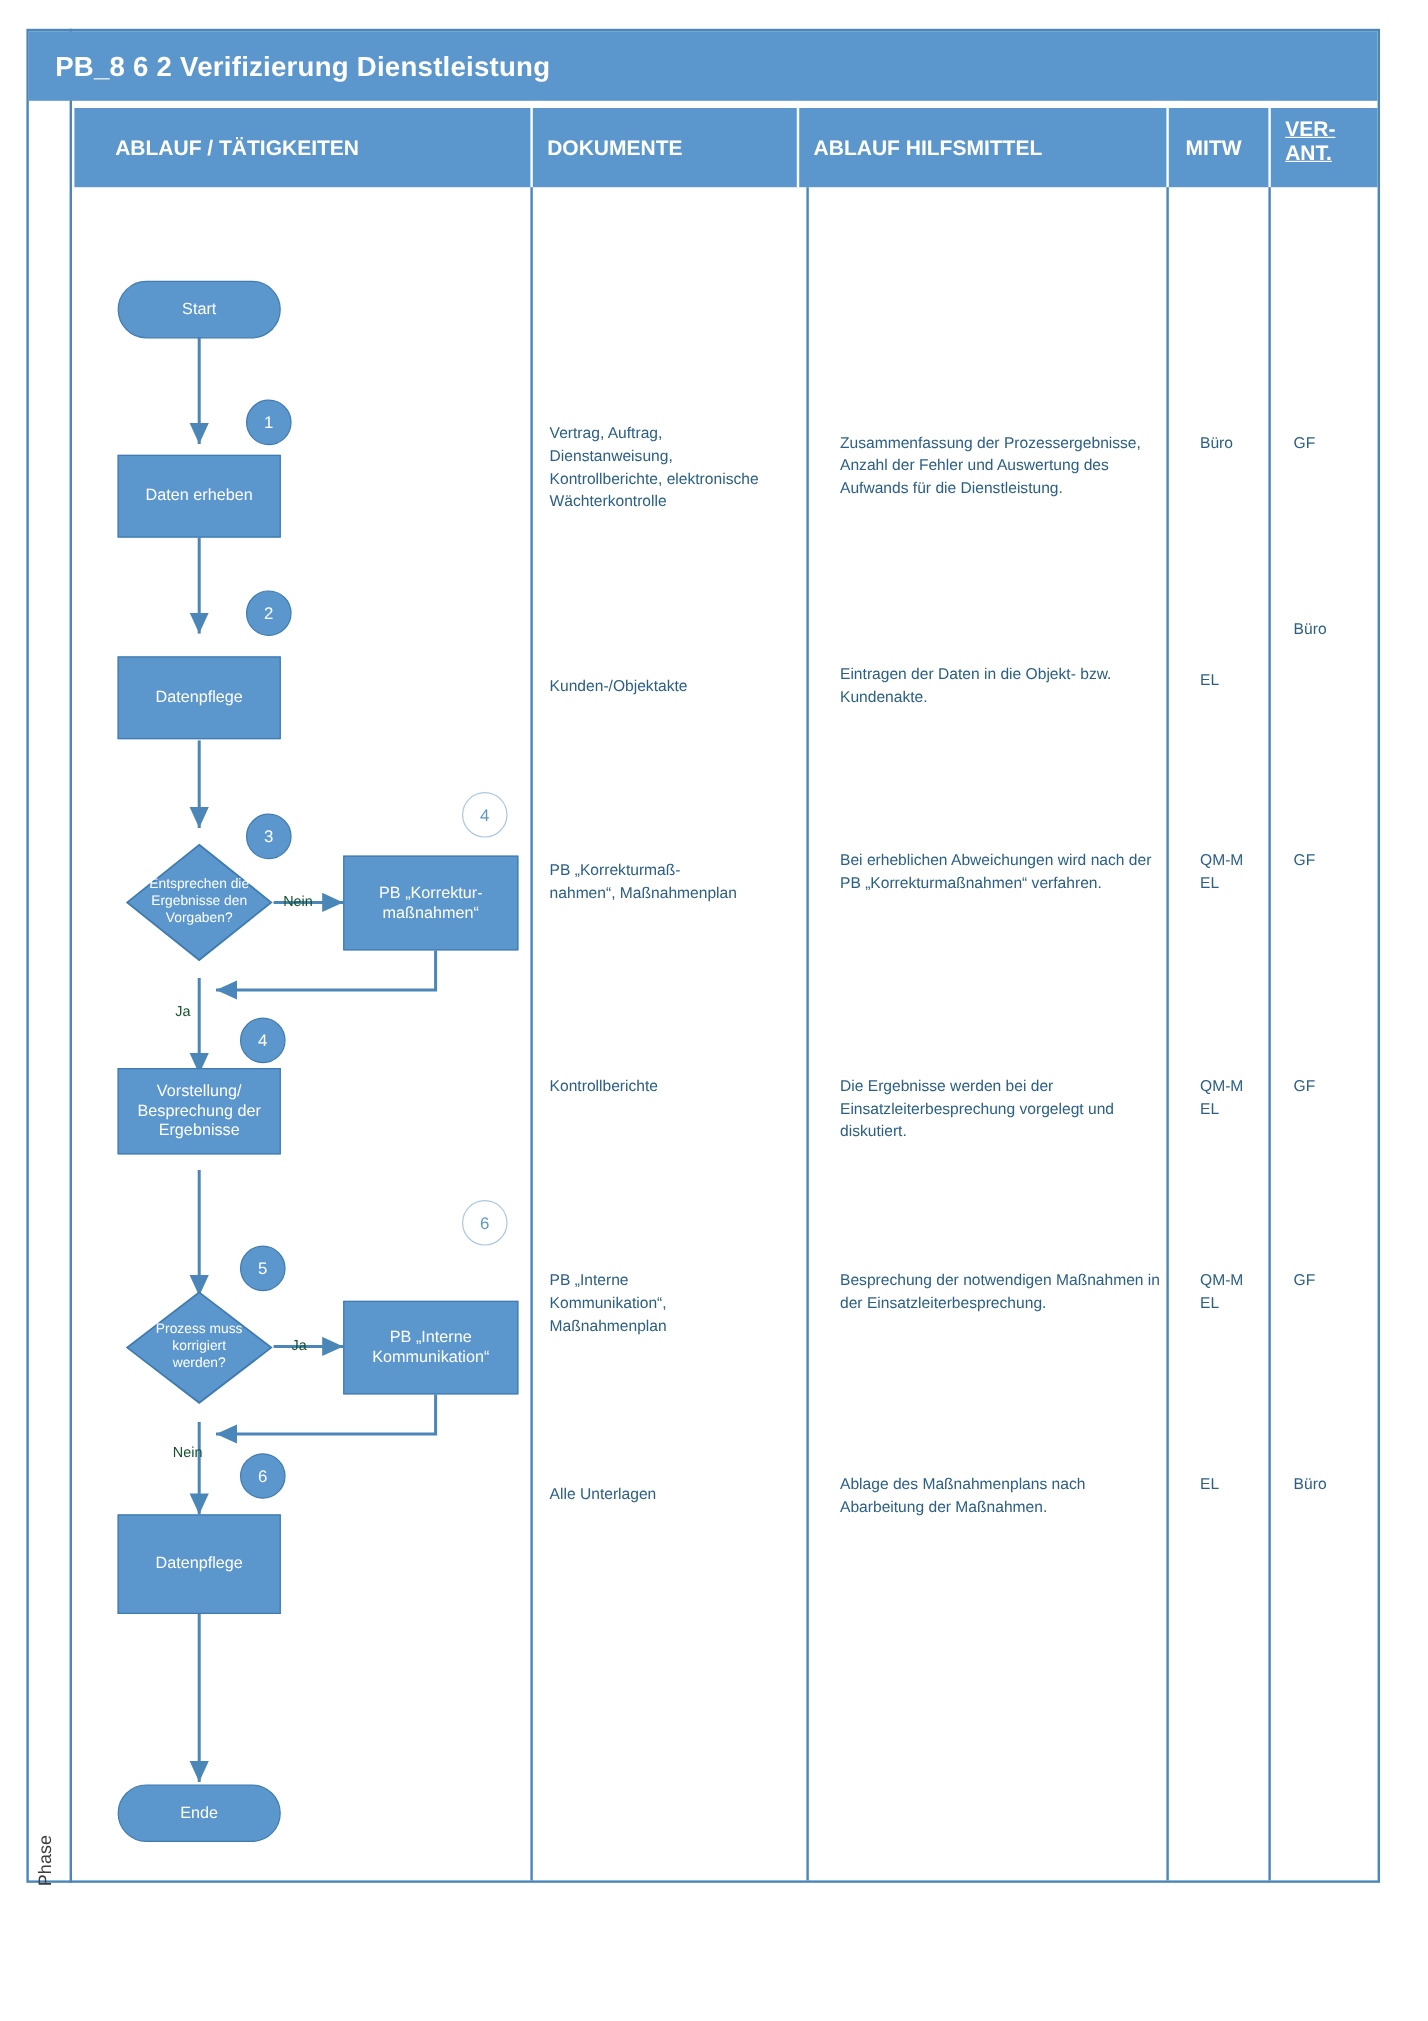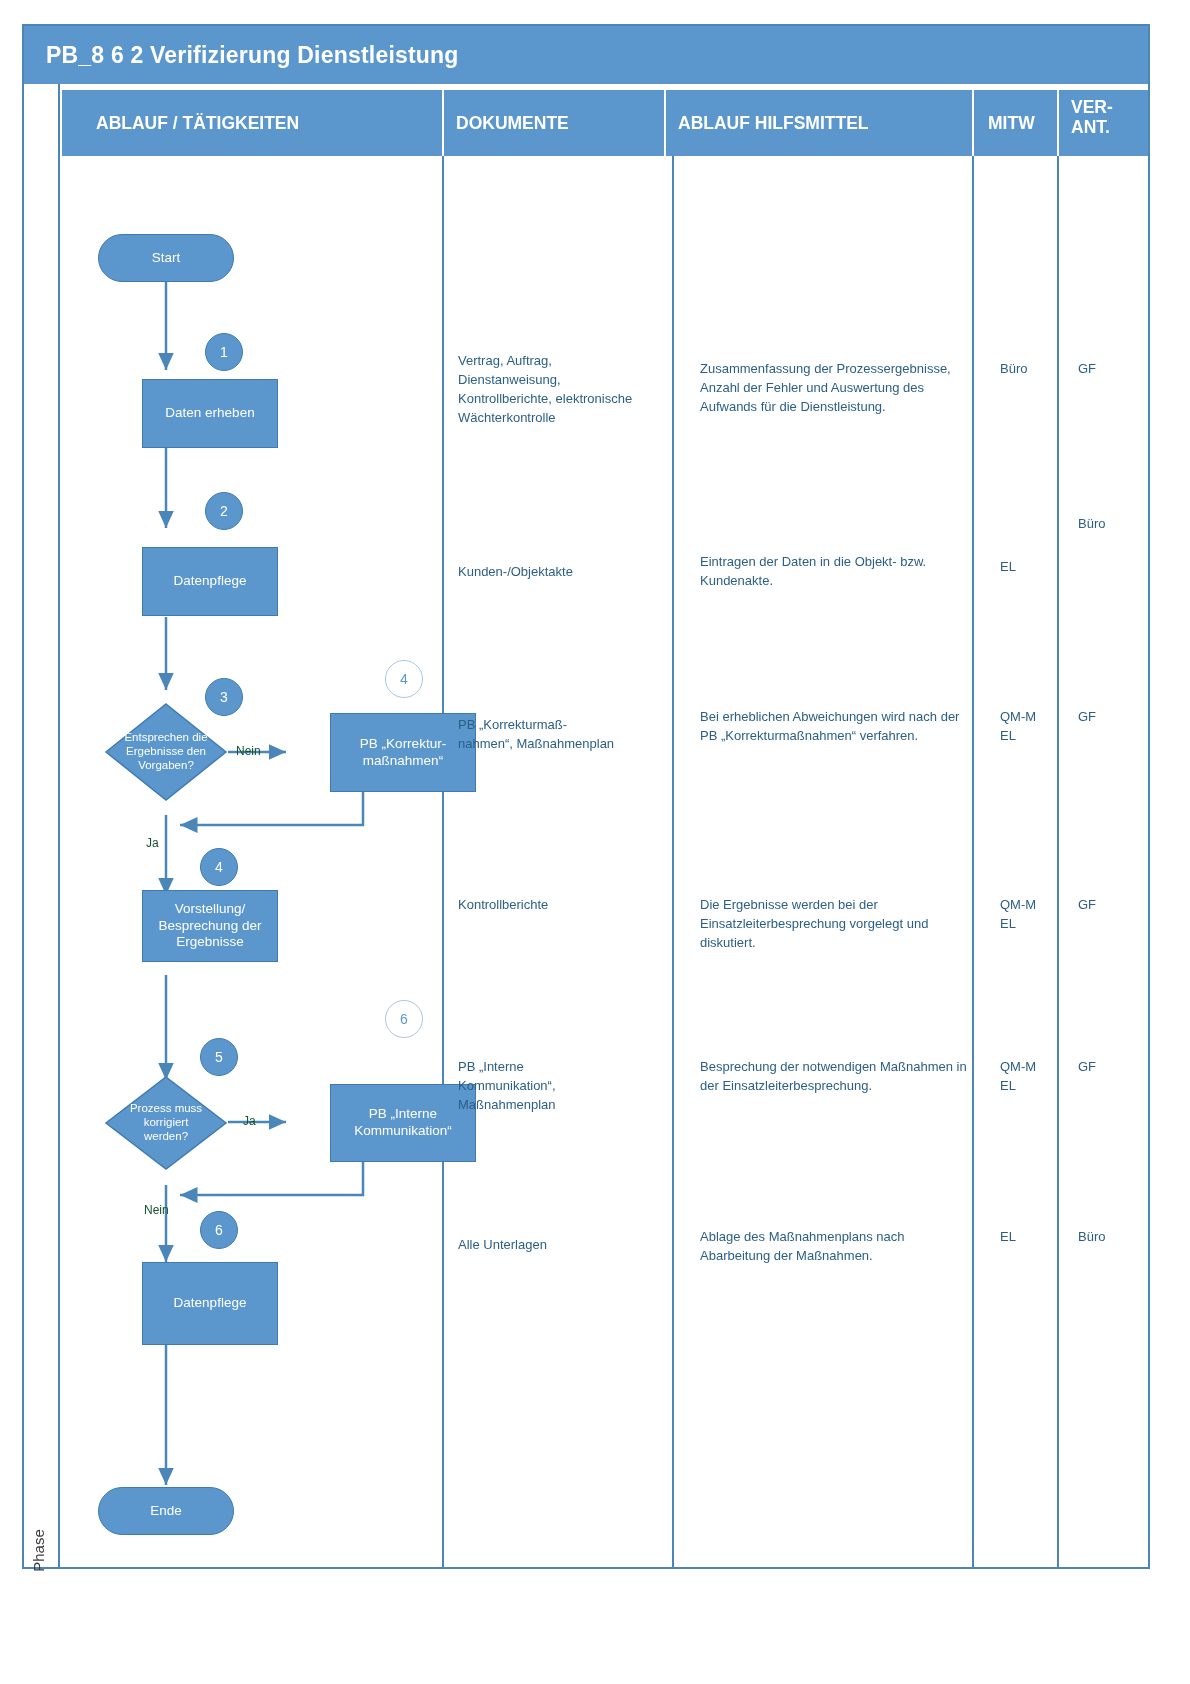--- a/index.html
+++ b/index.html
@@ -96,21 +96,21 @@
     box-sizing: border-box;
     padding-left: 12px;
   }
   .header-cell.border-l {
     border-left: 2px solid #ffffff;
   }
   .hc-ablauf   { left: 0px;   width: 380px; padding-left: 34px; }
   .hc-dok      { left: 380px; width: 230px; }
   .hc-hilf     { left: 602px; width: 300px; }
   .hc-mitw     { left: 910px; width: 85px;  justify-content: flex-start; padding-left: 14px; }
-  .hc-verant   { left: 995px; width: 91px;  padding-left: 12px; display:block; padding-top:7px; line-height: 1.15; }
+  .hc-verant   { left: 995px; width: 91px;  padding-left: 12px; display:block; padding-top:7px; line-height: 1.15; text-decoration: underline; }
 
   
   .col-sep {
     position: absolute;
     top: 156px;
     width: 2px;
     height: 1411px;
     background: #4a86b8;
   }
   .sep1 { left: 442px; }
@@ -131,21 +131,20 @@
     line-height: 1.25;
   }
   .terminator {
     background: #5b97cd;
     border: 1px solid #3f7bb0;
     border-radius: 60px;
   }
   .process {
     background: #5b97cd;
     border: 1px solid #3f7bb0;
-    margin-left: 44px;
   }
   .decision-wrap {
     position: absolute;
   }
   .decision-shape {
     position: absolute;
     left: 0; top: 0;
     width: 100%;
     height: 100%;
   }

